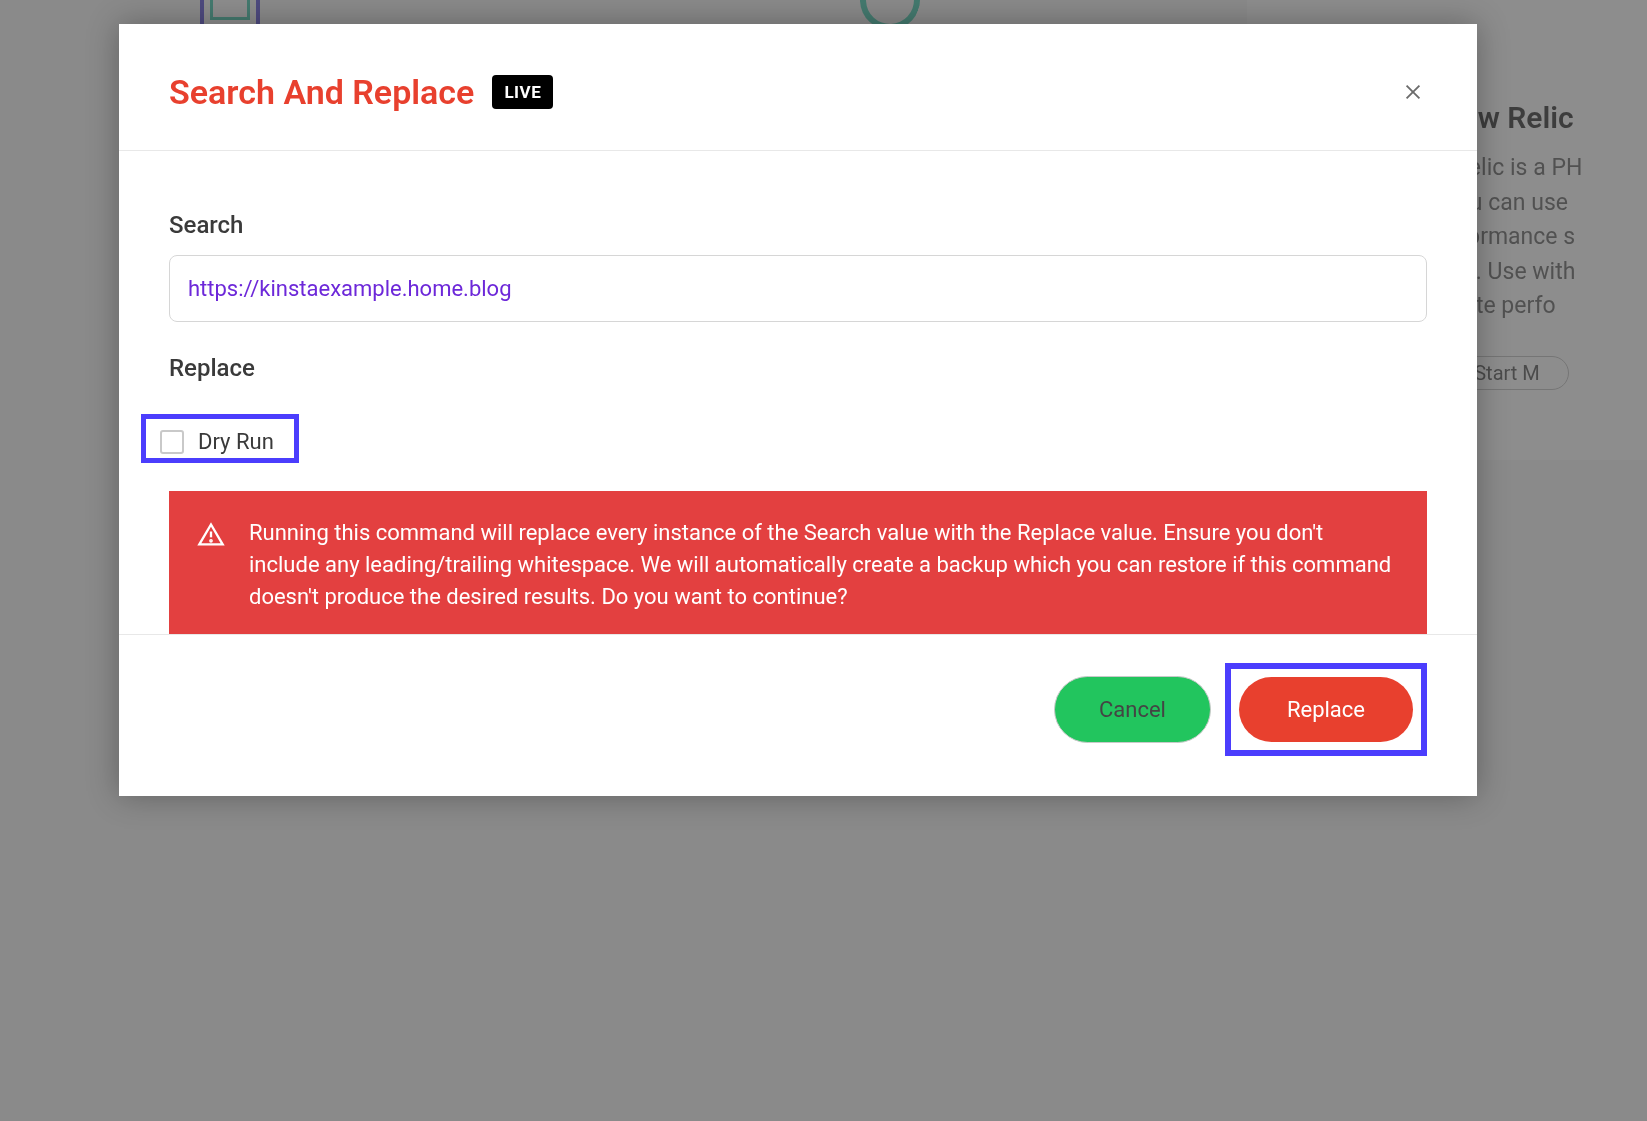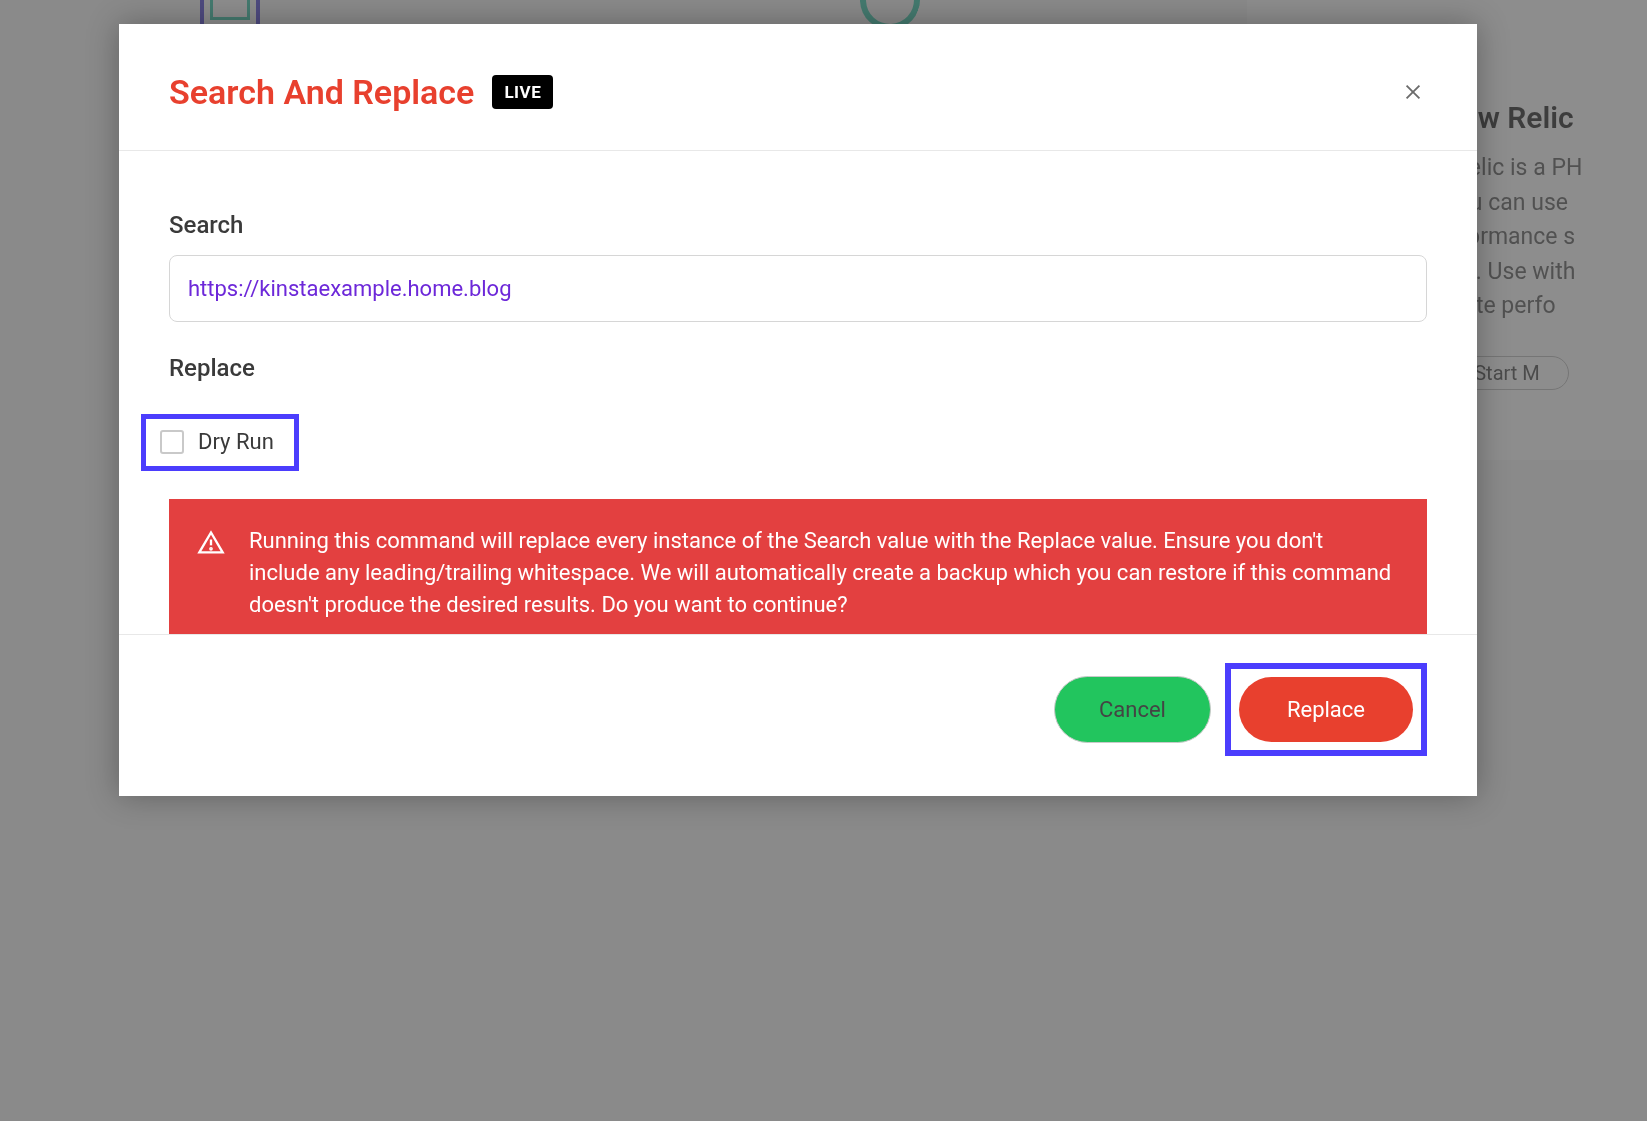--- a/index.html
+++ b/index.html
@@ -144,21 +144,21 @@
       font-size: 22px;
       color: #6d28d9;
       font-family: inherit;
     }
 
     .dryrun-wrap {
       display: inline-flex;
       align-items: center;
       gap: 14px;
       border: 5px solid #4b3dfd;
-      padding: 10px 20px 12px 14px;
+      padding: 10px 20px 4px 14px;
       margin-bottom: 28px;
       margin-left: -28px;
     }
     .checkbox {
       width: 24px;
       height: 24px;
       border: 2px solid #c9c9c9;
       border-radius: 3px;
       background: #fff;
       cursor: pointer;

